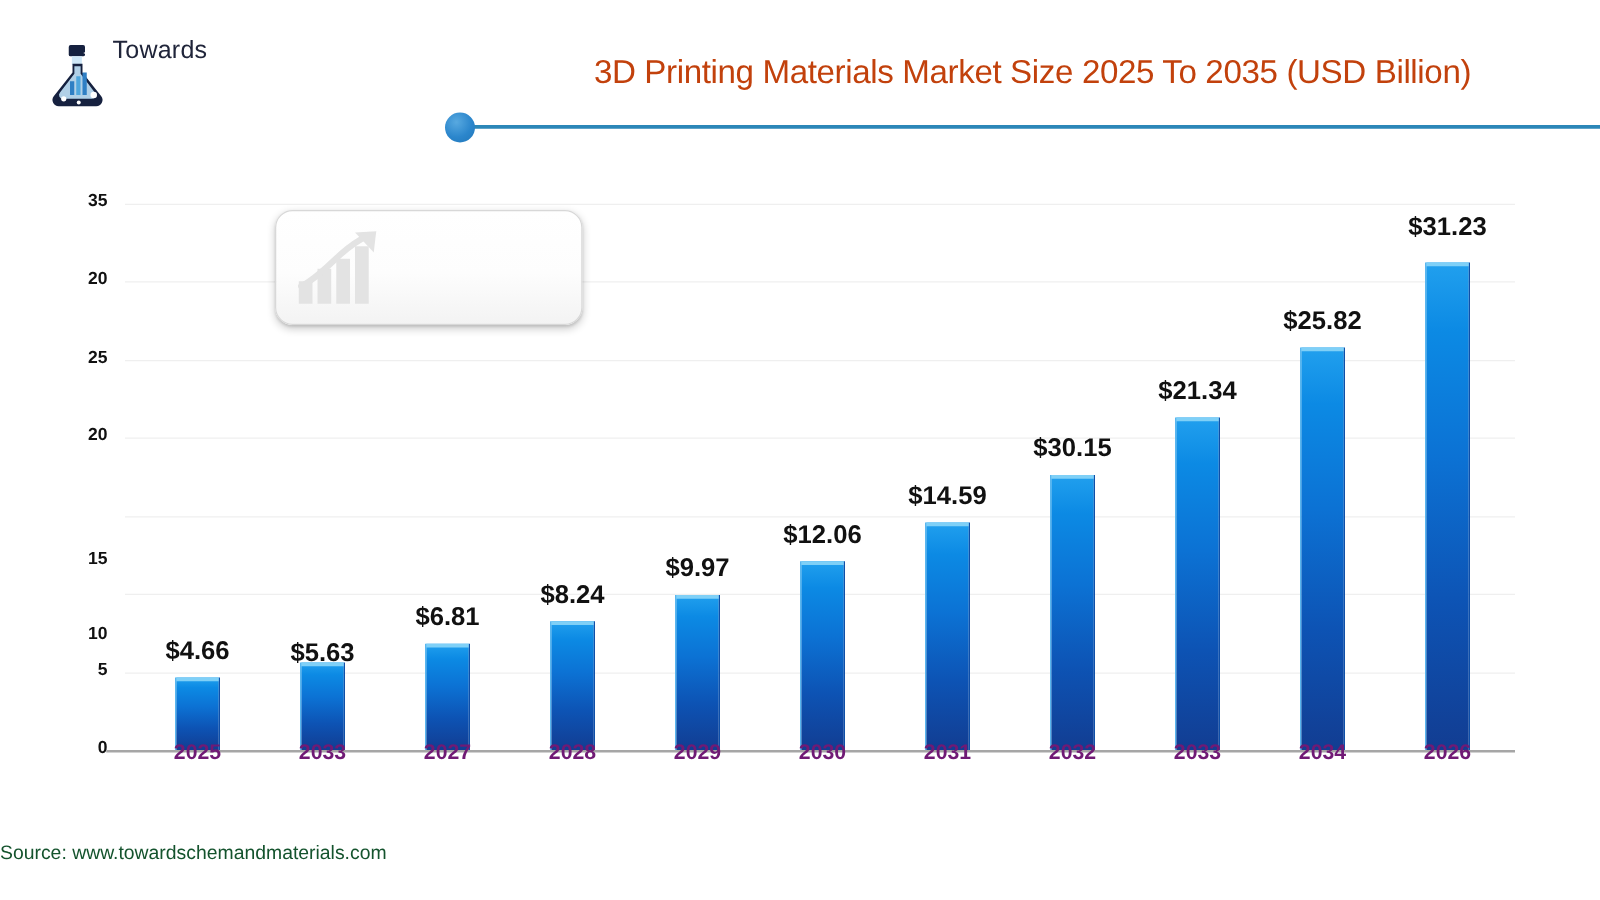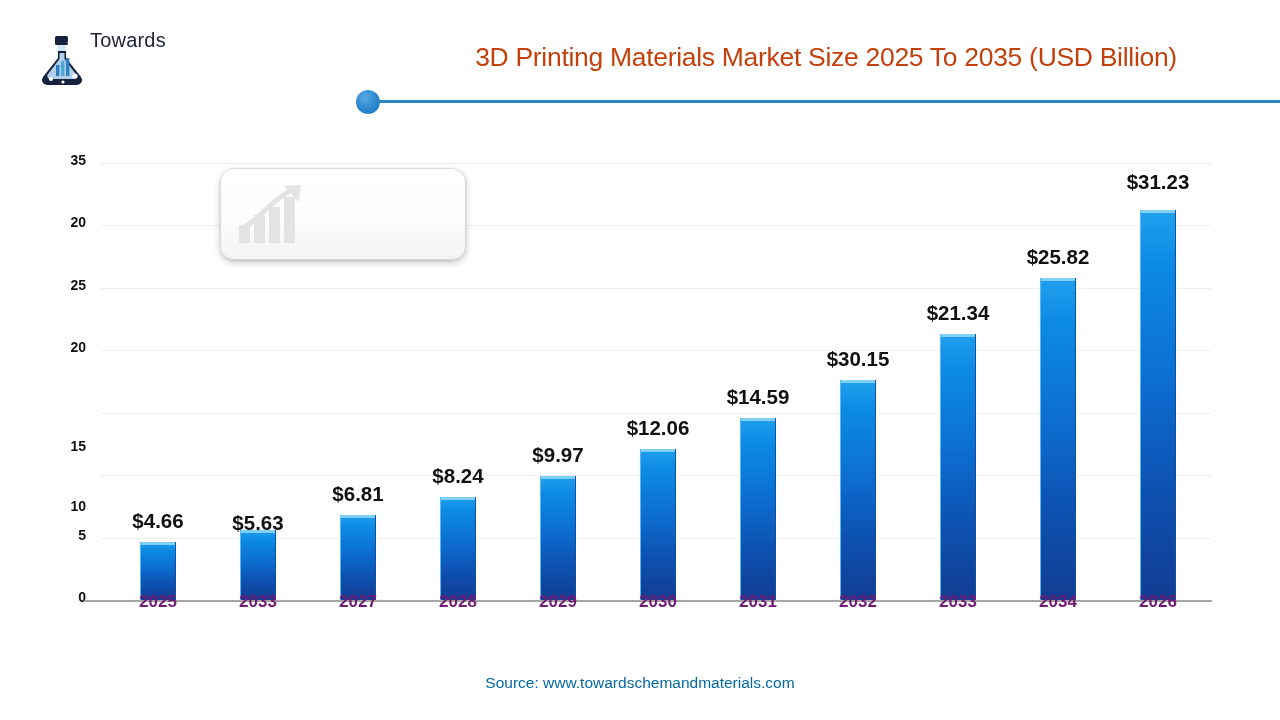--- a/index.html
+++ b/index.html
@@ -219,24 +219,24 @@
     letter-spacing: -0.5px;
     white-space: nowrap;
   }
 
   
   #source {
     position: absolute;
     left: 0;
     top: 674px;
     width: 1280px;
-    text-align: center;
+    text-align: left;
     font-family: "Liberation Sans", sans-serif;
     font-size: 15.5px;
-    color: #0369a1;
+    color: #14532d;
   }
 </style>
 </head>
 <body>
 
 <div id="header">
 
   <div id="logo-block">
     <div id="logo-mark">
       <svg viewBox="0 0 56 56" width="56" height="56" aria-hidden="true">

